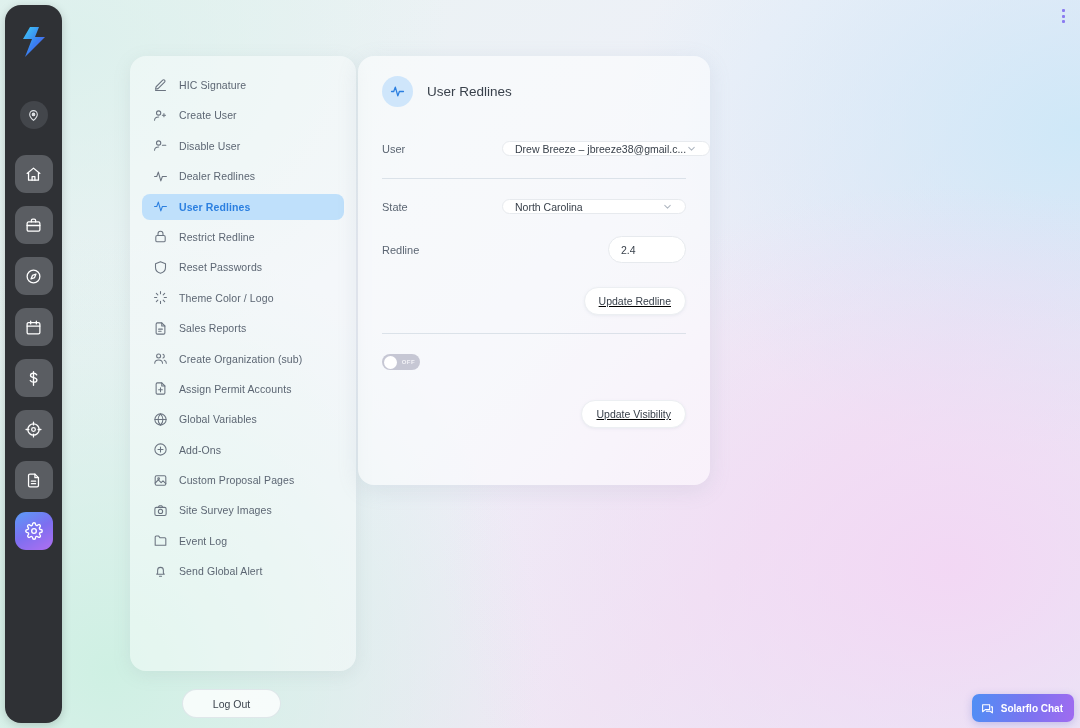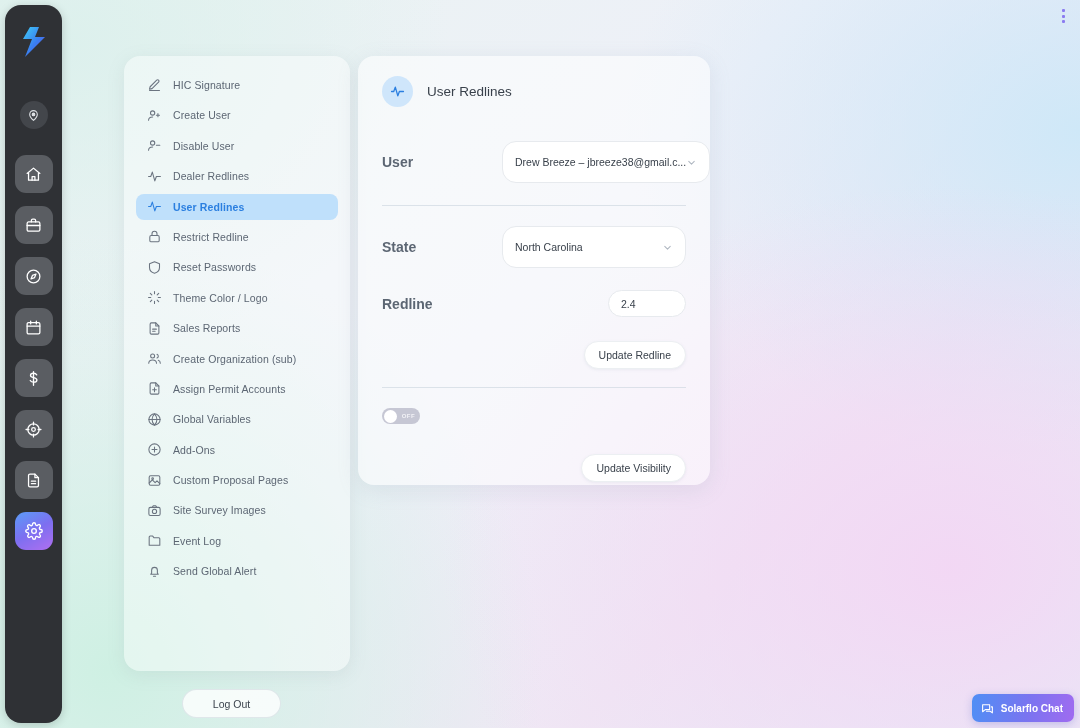--- a/index.html
+++ b/index.html
@@ -47,21 +47,21 @@
     margin-bottom: 13px;
     cursor: pointer;
   }
   .rail-btn.active {
     background: linear-gradient(150deg, #5b9cf8 0%, #7d6ff0 50%, #b06ff0 100%);
   }
   .rail-btn svg, .rail-pin svg { display: block; }
 
   
   .menu-card {
-    position: absolute; left: 124px; top: 56px;
+    position: absolute; left: 130px; top: 56px;
     width: 226px; height: 615px;
     background: rgba(255,255,255,0.42);
     border-radius: 16px;
     box-shadow: 0 4px 18px rgba(120,140,150,0.13);
     padding: 16px 12px;
   }
   .menu-item {
     display: flex; align-items: center;
     height: 26px; padding: 0 10px;
     border-radius: 8px;
@@ -112,25 +112,25 @@
     width: 31px; height: 31px; border-radius: 50%;
     background: #cfe6fb;
     display: flex; align-items: center; justify-content: center;
     margin-right: 14px;
     color: #2b7fe0;
   }
   .panel-head .ph-title { font-size: 13.5px; color: #39414b; }
 
   .row { display: flex; align-items: center; margin-bottom: 22px; }
   .row .r-label {
-    font-size: 14px; color: #5c6673;
-    width: 120px; flex: 0 0 120px; font-weight: bold;
+    font-size: 11px; color: #5c6673;
+    width: 120px; flex: 0 0 120px;
   }
   .select-box {
-    flex: 1 1 auto; height: 42px;
+    flex: 1 1 auto; height: 15px;
     background: #ffffff;
     border: 1px solid #e7eaee;
     border-radius: 14px;
     display: flex; align-items: center;
     padding: 0 12px;
     cursor: pointer;
   }
   .select-box .sb-text {
     flex: 1 1 auto; font-size: 10.5px; color: #39414b;
     white-space: nowrap; overflow: hidden;
@@ -143,21 +143,21 @@
     background: #ffffff;
     border: 1px solid #e7eaee;
     border-radius: 14px;
     font-size: 10.5px; color: #39414b;
     padding: 0 12px;
     font-family: "Liberation Sans", sans-serif;
   }
 
   .divider { height: 1px; background: rgba(205,214,222,0.65); margin: 6px 0 20px; }
 
-  .btn-row { display: flex; justify-content: flex-end; margin-bottom: 18px; }
+  .btn-row { display: flex; justify-content: flex-end; margin-bottom: 18px; text-decoration: underline; }
   .action-btn {
     min-width: 98px; height: 28px;
     background: #ffffff;
     border: 1px solid #eceff2;
     border-radius: 15px;
     font-size: 10.5px; color: #39414b;
     padding: 0 14px;
     cursor: pointer;
     font-family: "Liberation Sans", sans-serif;
     box-shadow: 0 1px 3px rgba(120,140,160,0.10);

